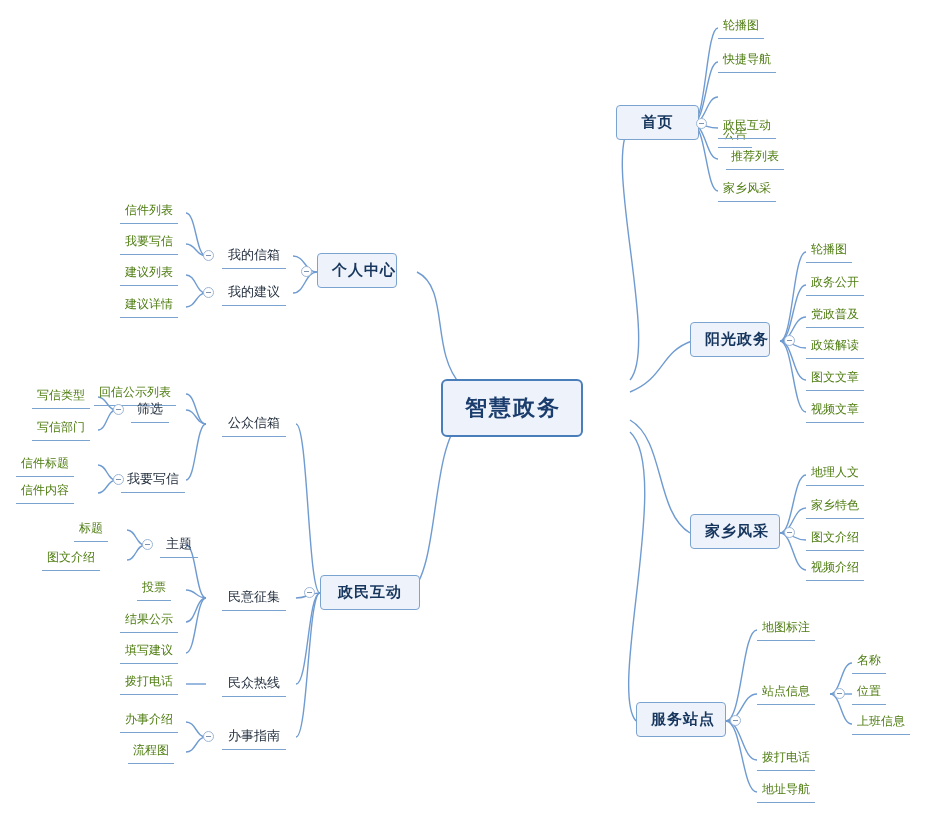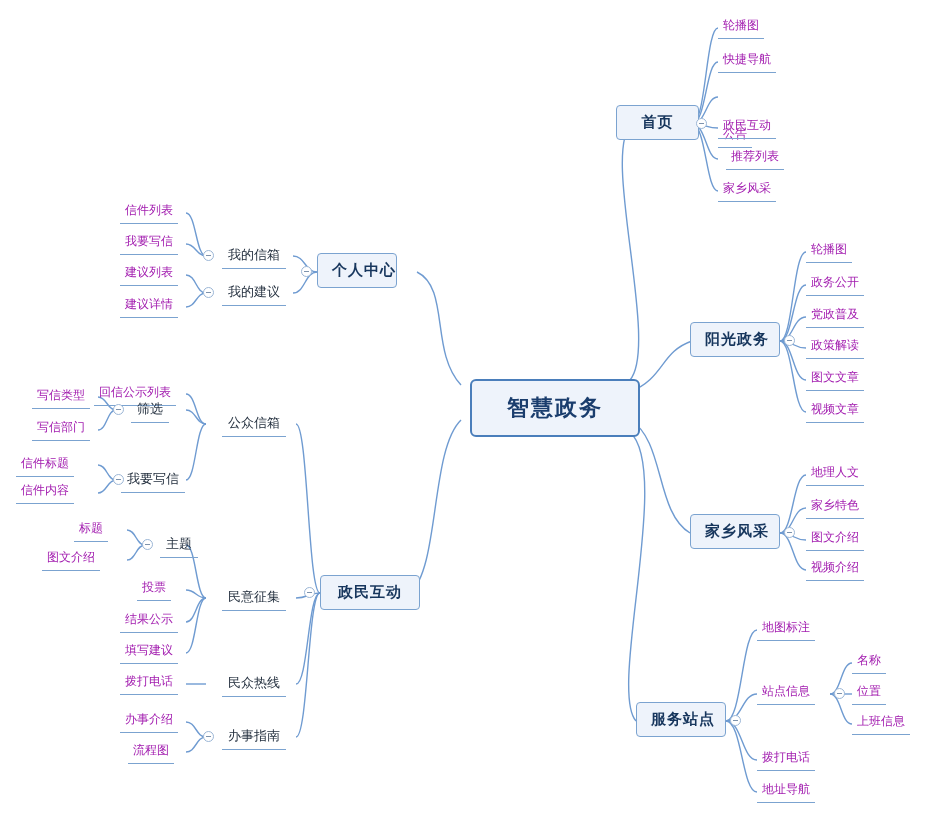--- a/index.html
+++ b/index.html
@@ -58,21 +58,21 @@
   
   .node.lvl2 {
     font-size: 13px;
     color: #24303f;
     padding: 3px 6px 4px 6px;
     border-bottom: 1.5px solid #7ba3d0;
   }
   
   .node.lvl3 {
     font-size: 12px;
-    color: #a21caf;
+    color: #4d7c0f;
     padding: 3px 5px 4px 5px;
     border-bottom: 1.5px solid #7ba3d0;
   }
   
   .toggle {
     position: absolute;
     width: 11px;
     height: 11px;
     border: 1px solid #9bb6d6;
     border-radius: 50%;
@@ -165,21 +165,21 @@
       <path d="M145 545 C 136 545, 136 530, 127 530"></path>
       <path d="M145 545 C 136 545, 136 560, 127 560"></path>
 
       <path d="M206 684 C 196 684, 196 684, 186 684"></path>
 
       <path d="M206 737 C 196 737, 196 722, 186 722"></path>
       <path d="M206 737 C 196 737, 196 752, 186 752"></path>
     </g>
   </svg>
 
-  <div class="node root" style="left:470px; top:379px; width:170px;">
+  <div class="node root" style="left:441px; top:379px; width:142px;">
     <span>智慧政务</span>
   </div>
 
   <div class="node lvl1" style="left:616px; top:105px; width:83px;">
     <span>首页</span>
   </div>
   <div class="toggle" style="left:696px; top:118px;"></div>
 
   <div class="node lvl3" style="left:718px; top:14px;">
     <span>轮播图</span></div>
@@ -187,21 +187,21 @@
     <span>快捷导航</span></div>
   <div class="node lvl3" style="left:718px; top:83px;margin-top:40px;">
     <span>公告</span></div>
   <div class="node lvl3" style="left:718px; top:114px;">
     <span>政民互动</span></div>
   <div class="node lvl3" style="left:718px; top:145px;margin-left:8px;">
     <span>推荐列表</span></div>
   <div class="node lvl3" style="left:718px; top:177px;">
     <span>家乡风采</span></div>
 
-  <div class="node lvl1" style="left:690px; top:322px; width:90px;">
+  <div class="node lvl1" style="left:690px; top:322px; width:80px;">
     <span>阳光政务</span>
   </div>
   <div class="toggle" style="left:784px; top:335px;"></div>
 
   <div class="node lvl3" style="left:806px; top:238px;">
     <span>轮播图</span></div>
   <div class="node lvl3" style="left:806px; top:271px;">
     <span>政务公开</span></div>
   <div class="node lvl3" style="left:806px; top:303px;">
     <span>党政普及</span></div>

